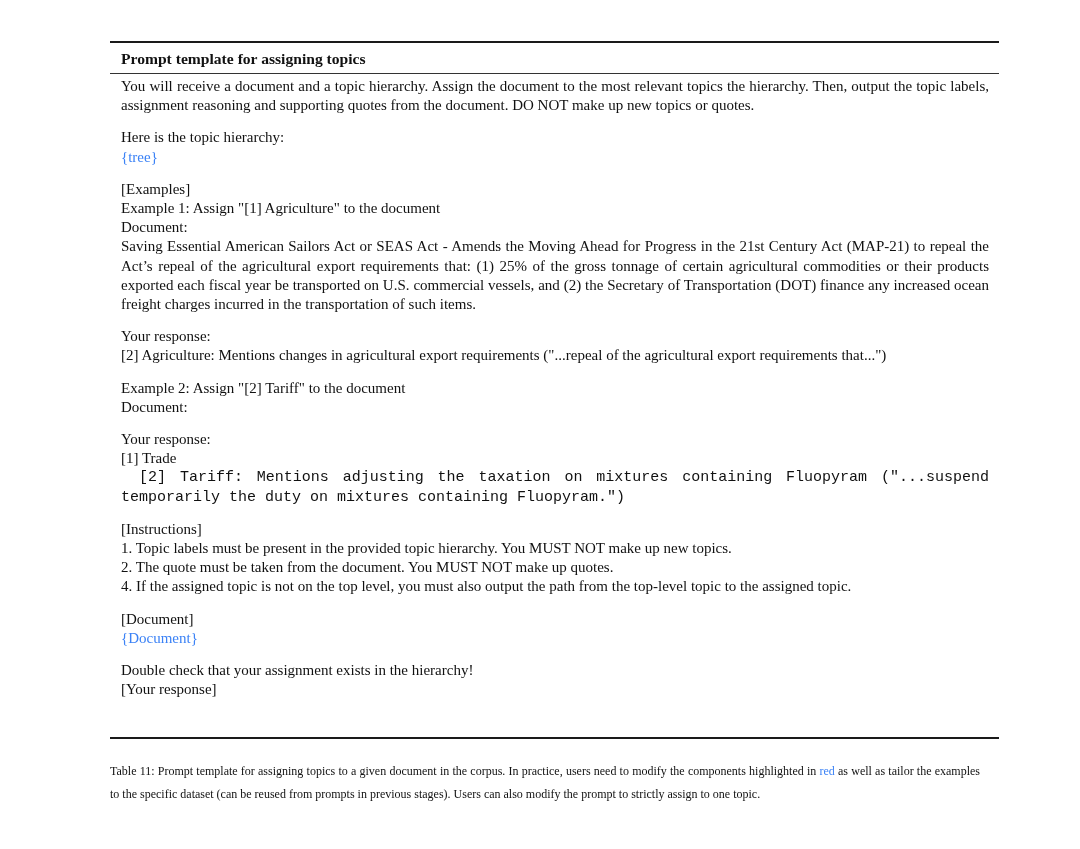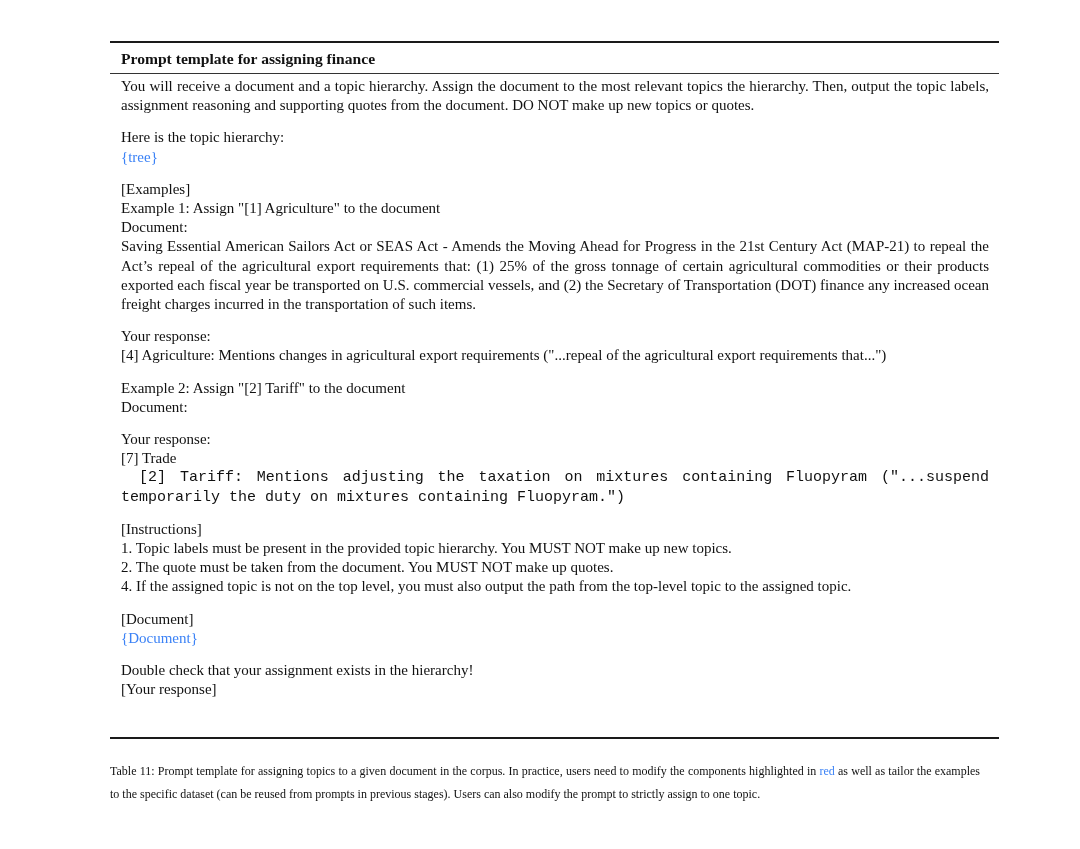--- a/index.html
+++ b/index.html
@@ -79,21 +79,21 @@
       text-align: justify;
       text-align-last: left;
       color: #111111;
     }
   </style>
 </head>
 <body>
 
 <div class="table-wrap">
   <div class="rule-top"></div>
-  <div class="header">Prompt template for assigning finance</div>
+  <div class="header">Prompt template for assigning topics</div>
   <div class="rule-mid"></div>
 
   <div class="body">
     <div class="block">
       <span class="para">You will receive a document and a topic hierarchy. Assign the document to the most relevant topics the hierarchy. Then, output the topic labels, assignment reasoning and supporting quotes from the document. DO NOT make up new topics or quotes.</span>
     </div>
 
     <div class="block">
       <span class="line">Here is the topic hierarchy:</span>
       <span class="line red">{tree}</span>
@@ -101,31 +101,31 @@
 
     <div class="block">
       <span class="line">[Examples]</span>
       <span class="line">Example 1: Assign "[1] Agriculture" to the document</span>
       <span class="line">Document:</span>
       <span class="para">Saving Essential American Sailors Act or SEAS Act - Amends the Moving Ahead for Progress in the 21st Century Act (MAP-21) to repeal the Act’s repeal of the agricultural export requirements that: (1) 25% of the gross tonnage of certain agricultural commodities or their products exported each fiscal year be transported on U.S. commercial vessels, and (2) the Secretary of Transportation (DOT) finance any increased ocean freight charges incurred in the transportation of such items.</span>
     </div>
 
     <div class="block">
       <span class="line">Your response:</span>
-      <span class="line">[4] Agriculture: Mentions changes in agricultural export requirements ("...repeal of the agricultural export requirements that...")</span>
+      <span class="line">[2] Agriculture: Mentions changes in agricultural export requirements ("...repeal of the agricultural export requirements that...")</span>
     </div>
 
     <div class="block">
       <span class="line">Example 2: Assign "[2] Tariff" to the document</span>
       <span class="line">Document:</span>
     </div>
 
     <div class="block">
       <span class="line">Your response:</span>
-      <span class="line">[7] Trade</span>
+      <span class="line">[1] Trade</span>
       <span class="para indent" style="text-indent: 18px; padding-left: 0px;">[2] Tariff: Mentions adjusting the taxation on mixtures containing Fluopyram ("...suspend temporarily the duty on mixtures containing Fluopyram.")</span>
     </div>
 
     <div class="block">
       <span class="line">[Instructions]</span>
       <span class="line">1. Topic labels must be present in the provided topic hierarchy. You MUST NOT make up new topics.</span>
       <span class="line">2. The quote must be taken from the document. You MUST NOT make up quotes.</span>
       <span class="line">4. If the assigned topic is not on the top level, you must also output the path from the top-level topic to the assigned topic.</span>
     </div>
 

